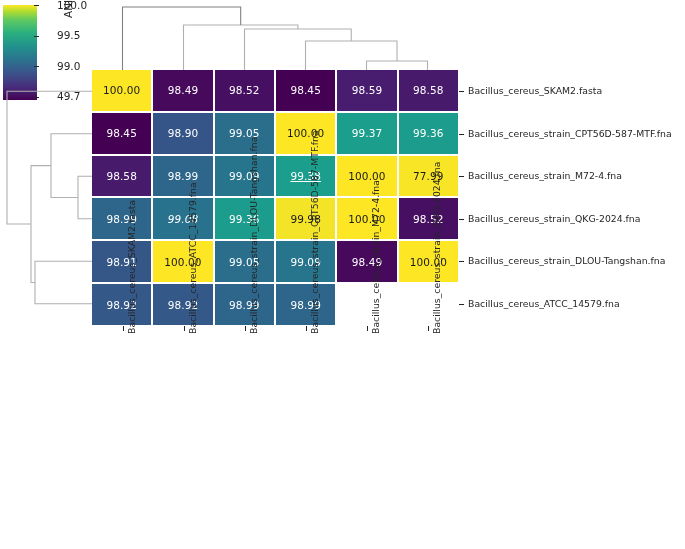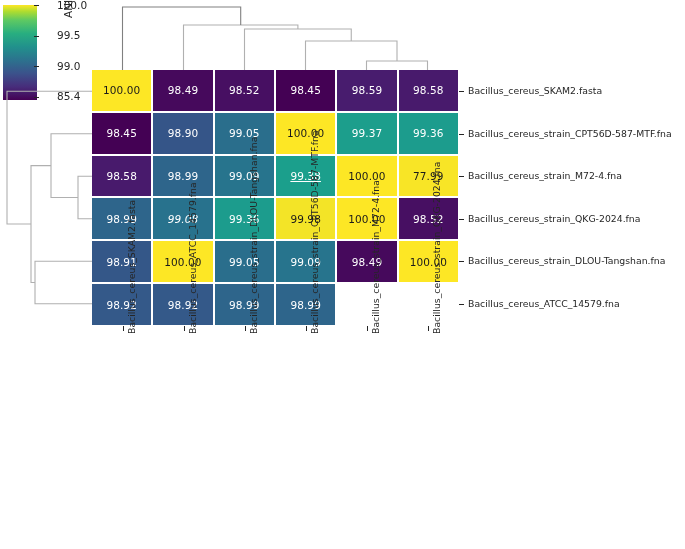--- a/index.html
+++ b/index.html
@@ -148,21 +148,21 @@
     <div id="colorbar-gradient"></div>
   </div>
   <div id="colorbar-ticks">
       <div class="cb-tick" style="top: 5px;"></div>
       <div class="cb-ticklabel" style="top: -0.5px;">100.0</div>
       <div class="cb-tick" style="top: 35.6452px;"></div>
       <div class="cb-ticklabel" style="top: 30.1452px; text-align: right;">99.5</div>
       <div class="cb-tick" style="top: 66.2903px;"></div>
       <div class="cb-ticklabel" style="top: 60.7903px;">99.0</div>
       <div class="cb-tick" style="top: 96.9355px;"></div>
-      <div class="cb-ticklabel" style="top: 91.4355px;">85.4</div>
+      <div class="cb-ticklabel" style="top: 91.4355px;">49.7</div>
     </div>
   <div id="colorbar-axis-label">ANI (%)</div>
 
   <svg id="top-dendrogram" viewBox="0 0 366 70" preserveAspectRatio="none">
 
     <path class="dline" d="M274.5,70 L274.5,61 L335.5,61 L335.5,70"></path>
 
     <path class="dline" d="M213.5,70 L213.5,41 L305,41 L305,61"></path>
 
     <path class="dline" d="M152.5,70 L152.5,29 L259.25,29 L259.25,41"></path>

